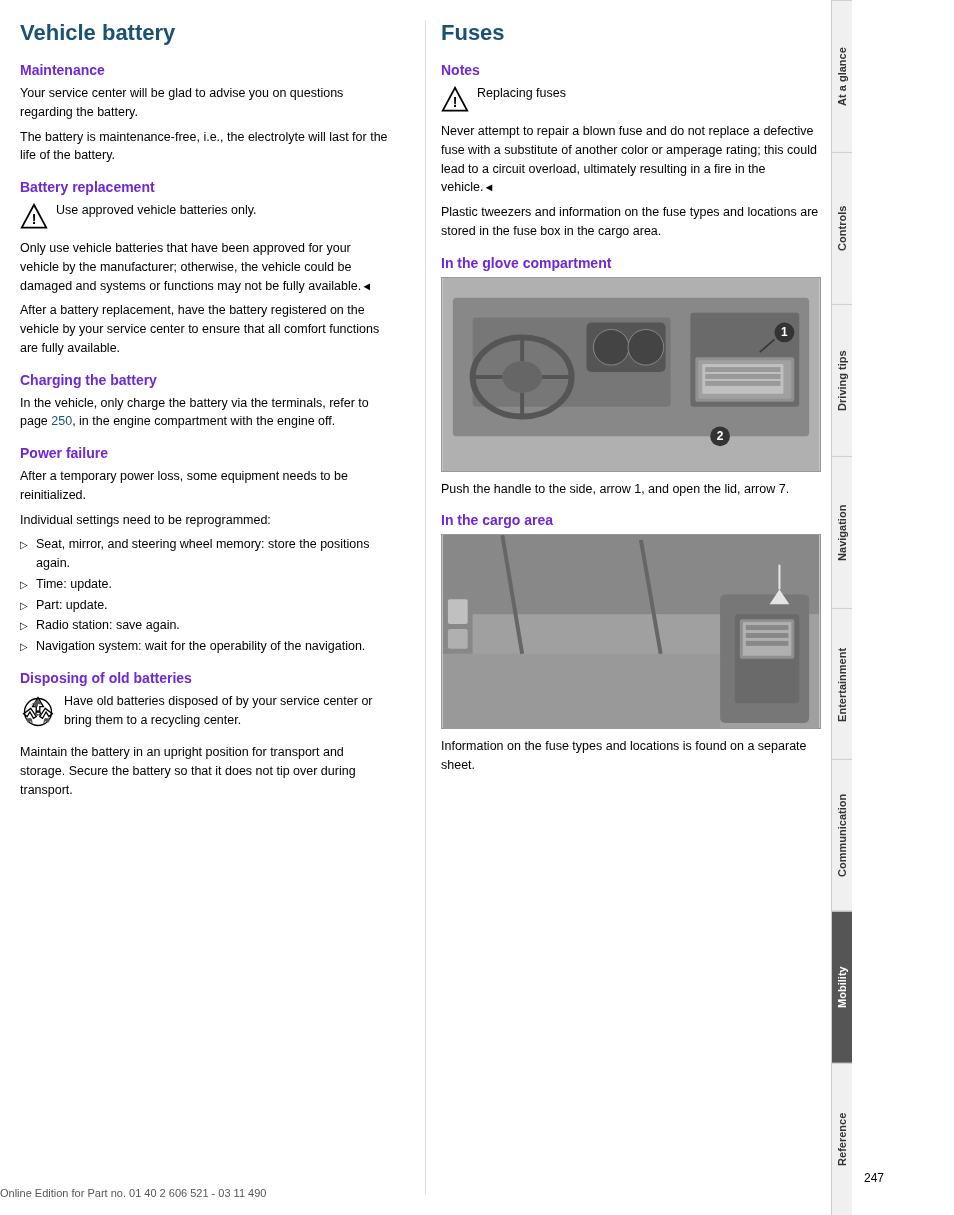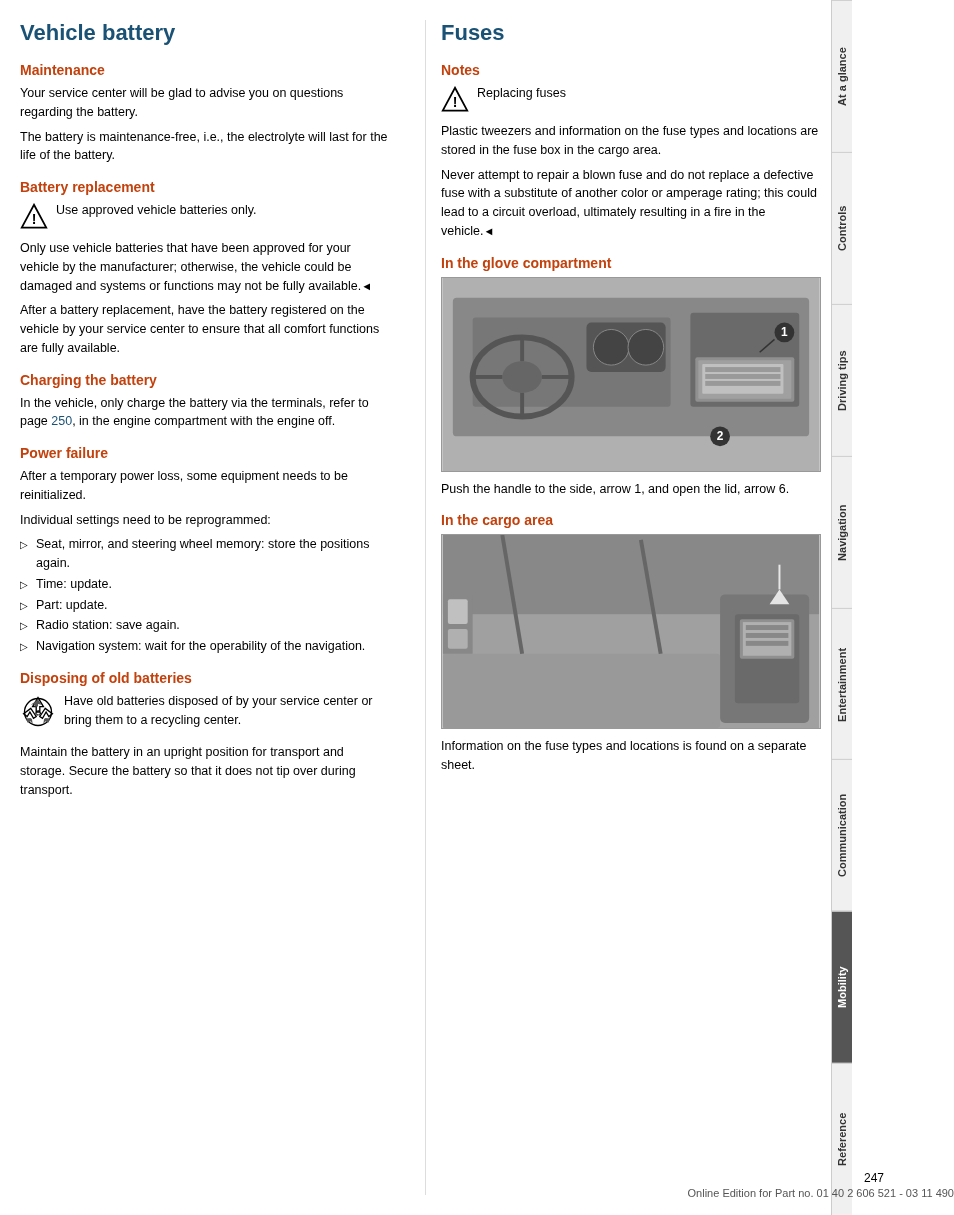--- a/index.html
+++ b/index.html
@@ -60,21 +60,21 @@
     }
     h1.page-title {
       font-size: 22px;
       font-weight: bold;
       color: #1a5276;
       margin-bottom: 16px;
     }
     h2.section-title {
       font-size: 14px;
       font-weight: bold;
-      color: #c2410c;
+      color: #6d28d9;
       margin-bottom: 6px;
     }
     .section-block {
       margin-bottom: 14px;
     }
     p.body-text {
       font-size: 12.5px;
       line-height: 1.5;
       margin-bottom: 6px;
     }
@@ -146,21 +146,21 @@
     
     .glove-img, .cargo-img {
       width: 100%;
       height: 100%;
     }
     .page-footer {
       position: absolute;
       bottom: 16px;
       left: 0;
       right: 0;
-      text-align: right;
+      text-align: left;
       font-size: 11px;
       color: #555;
     }
     .page-number {
       position: absolute;
       bottom: 30px;
       right: 70px;
       font-size: 12px;
       font-weight: normal;
       color: #000;
@@ -259,22 +259,22 @@
         <h2 class="section-title">Notes</h2>
         <div class="note-box">
           <div class="warning-icon">
             <svg viewBox="0 0 32 32" xmlns="http://www.w3.org/2000/svg">
               <polygon points="16,2 30,28 2,28" fill="none" stroke="#000" stroke-width="2"></polygon>
               <text x="16" y="24" text-anchor="middle" font-size="16" font-weight="bold" fill="#000">!</text>
             </svg>
           </div>
           <p class="body-text">Replacing fuses</p>
         </div>
+        <p class="body-text">Never attempt to repair a blown fuse and do not replace a defective fuse with a substitute of another color or amperage rating; this could lead to a circuit overload, ultimately resulting in a fire in the vehicle.<span class="inline-arrow">◄</span></p>
         <p class="body-text">Plastic tweezers and information on the fuse types and locations are stored in the fuse box in the cargo area.</p>
-        <p class="body-text">Never attempt to repair a blown fuse and do not replace a defective fuse with a substitute of another color or amperage rating; this could lead to a circuit overload, ultimately resulting in a fire in the vehicle.<span class="inline-arrow">◄</span></p>
       </div>
 
       <div class="section-block">
         <h2 class="section-title">In the glove compartment</h2>
         <div class="image-placeholder glove">
           <svg class="glove-img" viewBox="0 0 380 195" xmlns="http://www.w3.org/2000/svg">
 
             <rect width="380" height="195" fill="#b0b0b0"></rect>
 
             <rect x="10" y="20" width="360" height="140" rx="4" fill="#888"></rect>
@@ -303,21 +303,21 @@
             <line x1="80" y1="60" x2="80" y2="84" stroke="#555" stroke-width="4"></line>
             <line x1="80" y1="116" x2="80" y2="140" stroke="#555" stroke-width="4"></line>
             <line x1="30" y1="100" x2="60" y2="100" stroke="#555" stroke-width="4"></line>
             <line x1="100" y1="100" x2="130" y2="100" stroke="#555" stroke-width="4"></line>
 
             <rect x="145" y="45" width="80" height="50" rx="5" fill="#555"></rect>
             <circle cx="170" cy="70" r="18" fill="#444" stroke="#888" stroke-width="1"></circle>
             <circle cx="205" cy="70" r="18" fill="#444" stroke="#888" stroke-width="1"></circle>
           </svg>
         </div>
-        <p class="body-text">Push the handle to the side, arrow 1, and open the lid, arrow 6.</p>
+        <p class="body-text">Push the handle to the side, arrow 1, and open the lid, arrow 7.</p>
       </div>
 
       <div class="section-block">
         <h2 class="section-title">In the cargo area</h2>
         <div class="image-placeholder cargo">
           <svg class="cargo-img" viewBox="0 0 380 195" xmlns="http://www.w3.org/2000/svg">
 
             <rect width="380" height="195" fill="#a0a0a0"></rect>
 
             <rect x="0" y="0" width="380" height="80" fill="#888"></rect>

